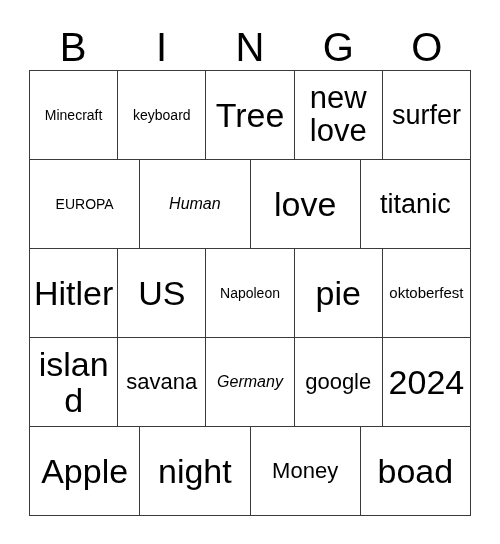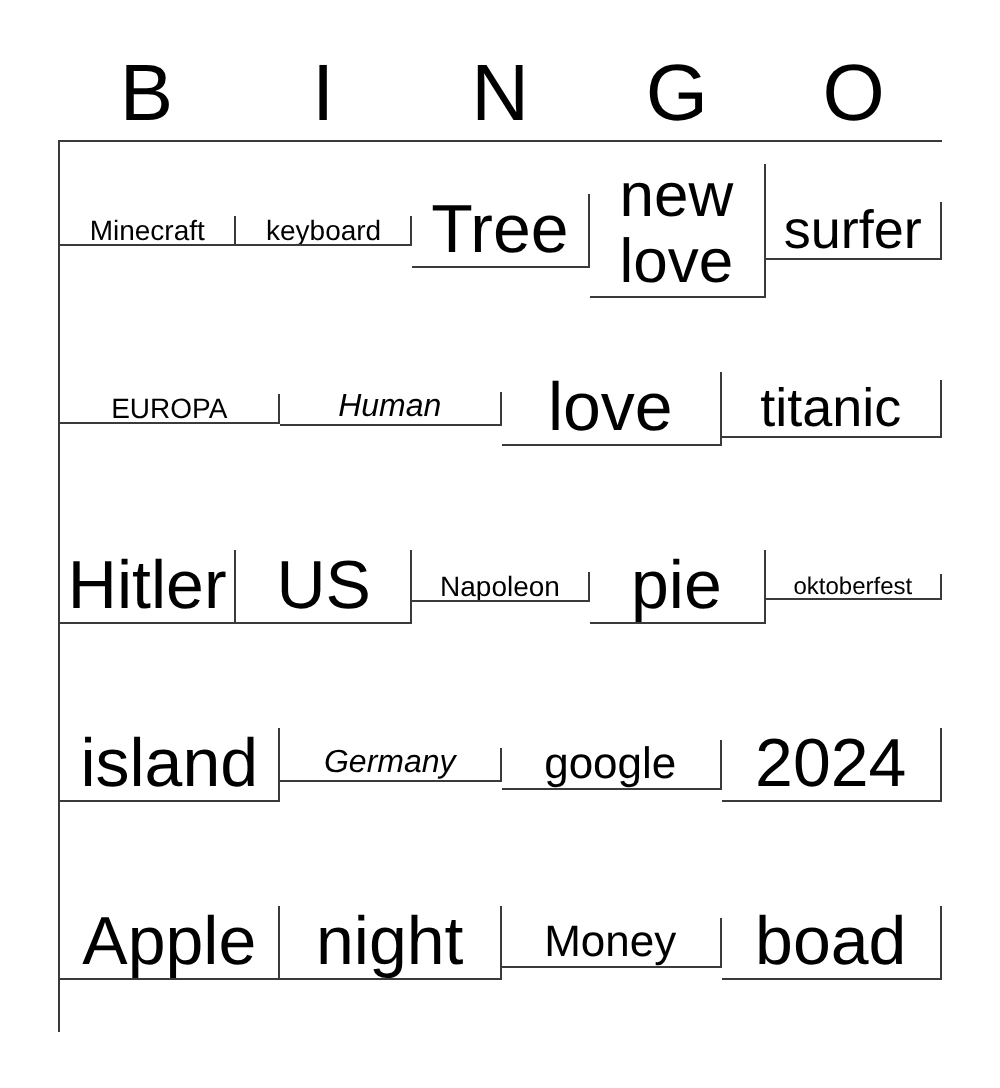--- a/index.html
+++ b/index.html
@@ -44,21 +44,20 @@
   .grid {
     width: 442px;
     border-top: 1px solid #3a3a3a;
     border-left: 1px solid #3a3a3a;
     box-sizing: border-box;
   }
   .grid-row {
     display: flex;
     width: 100%;
     height: 89px;
-    align-items: center;
   }
   .grid-row:last-child {
     height: 89px;
   }
   .cell {
     flex: 1 1 0;
     width: 88.4px;
     box-sizing: border-box;
     border-right: 1px solid #3a3a3a;
     border-bottom: 1px solid #3a3a3a;
@@ -78,21 +77,21 @@
     overflow-wrap: break-word;
   }
 
   
   .fs-xxl { font-size: 34px; }
   .fs-xl  { font-size: 31px; }
   .fs-l   { font-size: 27px; }
   .fs-m   { font-size: 22px; }
   .fs-s   { font-size: 16px; font-style: italic; }
   .fs-xs  { font-size: 14px; }
-  .fs-xxs { font-size: 12px; }
+  .fs-xxs { font-size: 15px; }
 </style>
 </head>
 <body>
 
 <div class="bingo-card">
 
   <div class="header-row">
     <div class="header-letter">B</div>
     <div class="header-letter">I</div>
     <div class="header-letter">N</div>
@@ -151,20 +150,23 @@
       <div class="cell">
           <span class="cell-text fs-xxs">oktoberfest</span>
         </div>
     </div>
 
     <div class="grid-row">
       <div class="cell">
           <span class="cell-text fs-xxl">island</span>
         </div>
       <div class="cell">
+          <span class="cell-text fs-m">savana</span>
+        </div>
+      <div class="cell">
           <span class="cell-text fs-s">Germany</span>
         </div>
       <div class="cell">
           <span class="cell-text fs-m">google</span>
         </div>
       <div class="cell">
           <span class="cell-text fs-xxl">2024</span>
         </div>
     </div>
 

